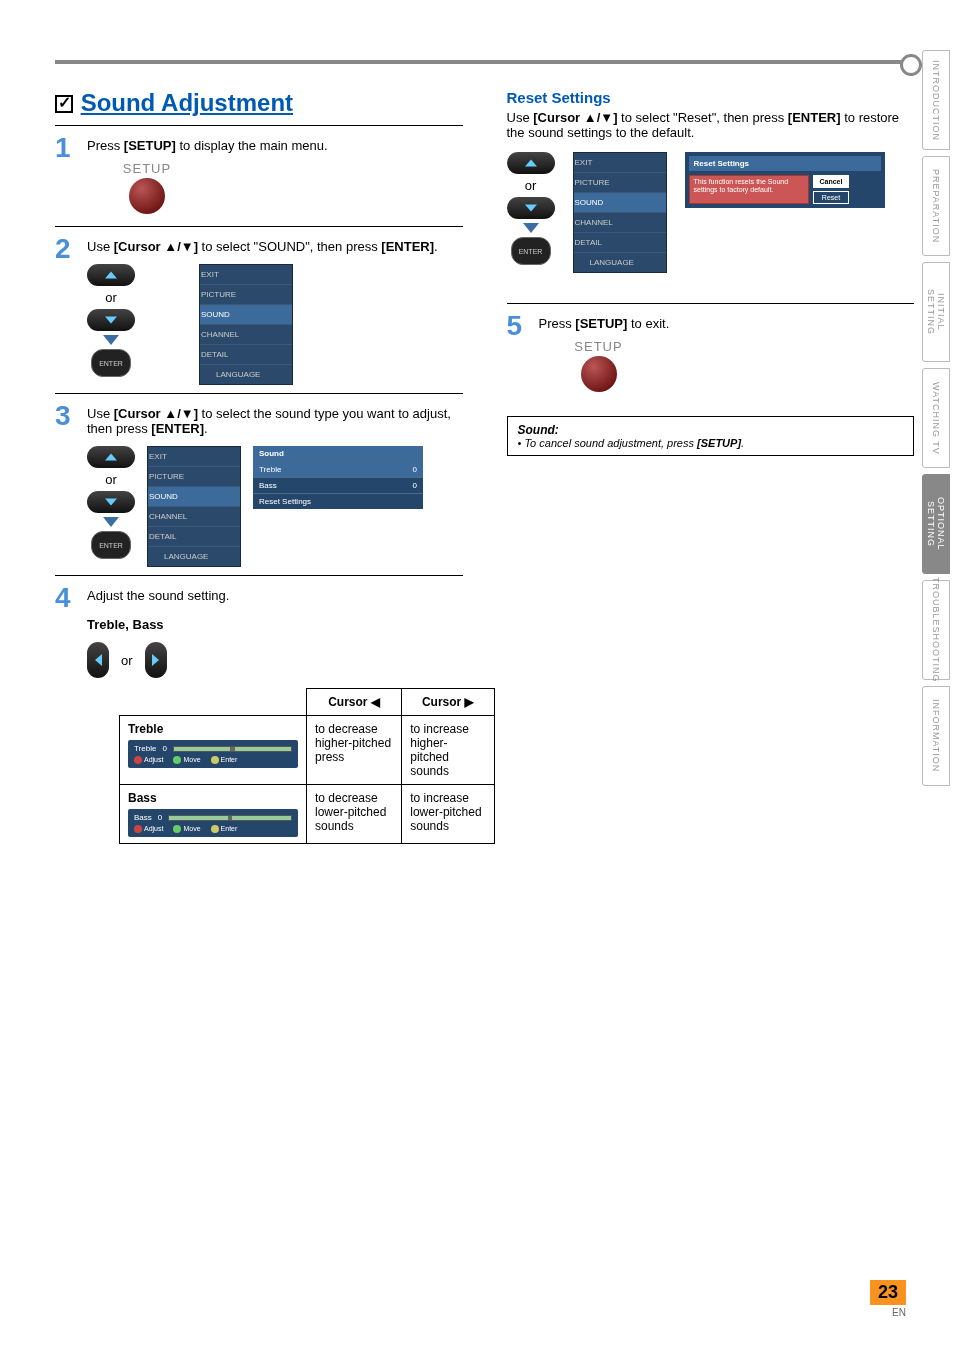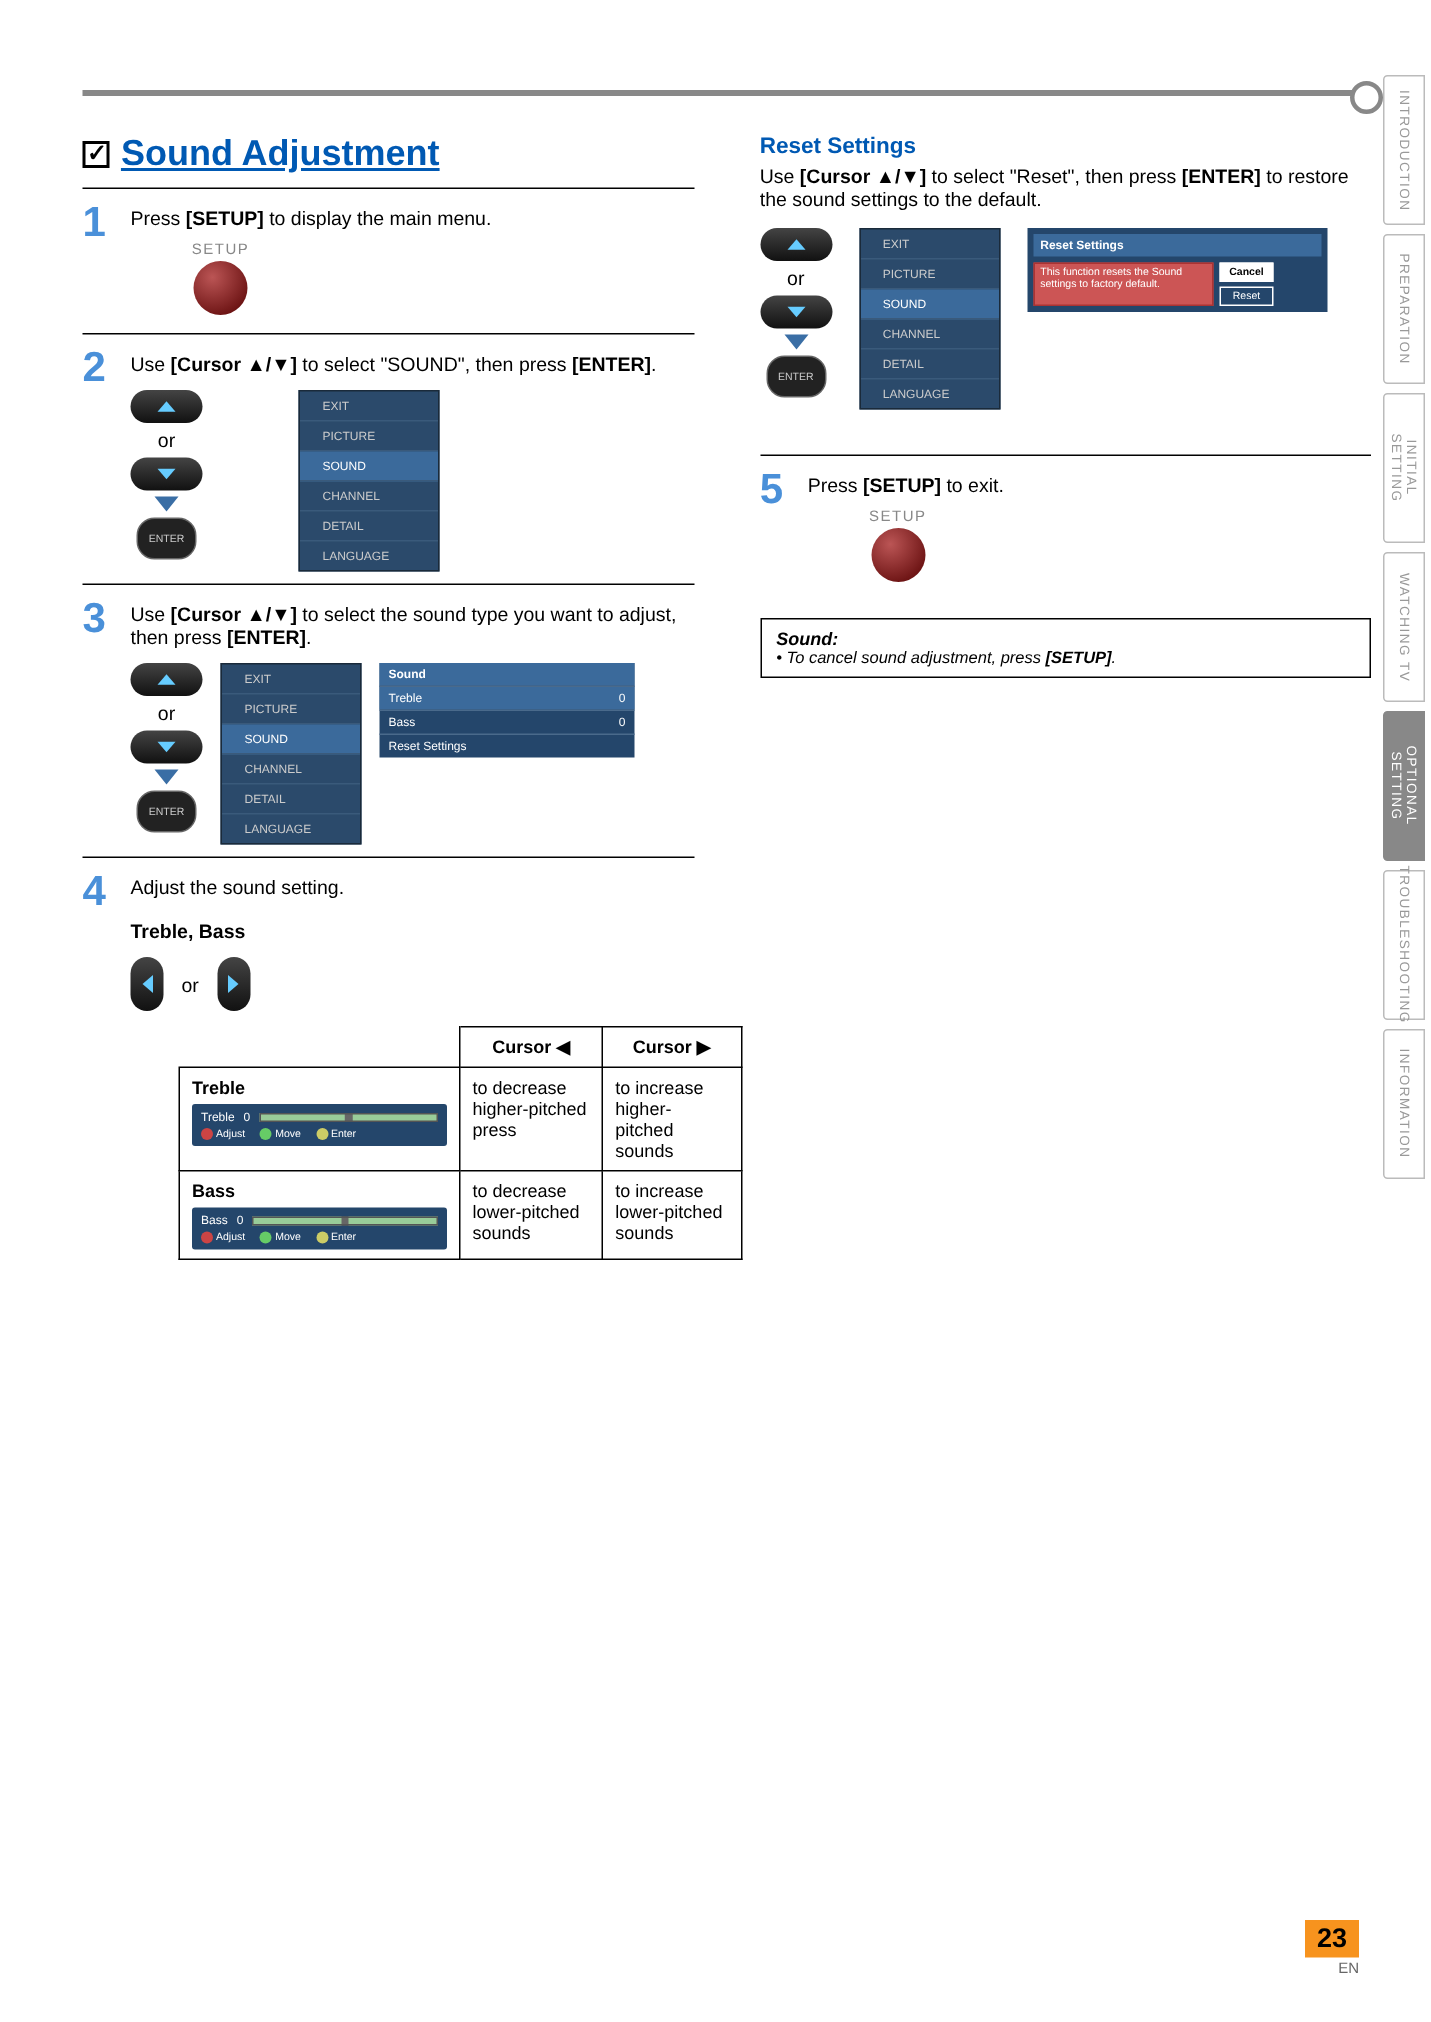--- a/index.html
+++ b/index.html
@@ -78,21 +78,21 @@
   }
   .step-num {
     font-size: 28px;
     font-weight: bold;
     color: #4a90d9;
     line-height: 1;
     min-width: 22px;
   }
   .step-body { flex: 1; padding-top: 4px; }
 
-  .setup-label { color:#888; font-size:10px; letter-spacing:1px; text-align:center; }
+  .setup-label { color:#888; font-size:13px; letter-spacing:1px; text-align:center; }
   .round-btn {
     width: 36px; height: 36px; border-radius: 50%;
     background: radial-gradient(circle at 35% 30%, #b55, #500);
     margin: 2px auto 4px auto;
   }
 
   .remote-col { display:flex; flex-direction:column; align-items:center; gap:4px; }
   .dir-btn {
     width: 48px; height: 22px;
     background: linear-gradient(#444,#111);
@@ -114,24 +114,24 @@
     background:#222; color:#ccc;
     font-size:7px; display:flex; align-items:center; justify-content:center;
   }
   .or-text { font-size:13px; }
 
   .mini-menu {
     width: 94px; background:#2b4a6b; border:1px solid #1a2a3a;
     font-size:8px; color:#ccc;
   }
   .mini-menu .row {
-    padding:5px 15px; border-bottom:1px solid #3a5a7b;
+    padding:5px 1px; border-bottom:1px solid #3a5a7b;
     display:flex; align-items:center; gap:4px;
   }
-  .mini-menu .row:last-child { border-bottom:none; }
+  .mini-menu .row:last-child { border-bottom:none;margin-left:15px; }
   .mini-menu .row.sel { background:#3b6a9b; color:#fff; }
 
   .sound-panel {
     width:170px; background:#24466b; font-size:8px; color:#fff;
   }
   .sound-panel .hdr { background:#3b6a9b; padding:3px 6px; font-weight:bold; }
   .sound-panel .srow { display:flex; justify-content:space-between; padding:3px 6px; border-top:1px solid #4a6a8b; }
   .sound-panel .srow.sel { background:#3b6a9b; }
 
   .step4-subhead { font-weight:bold; margin-top:6px; }

